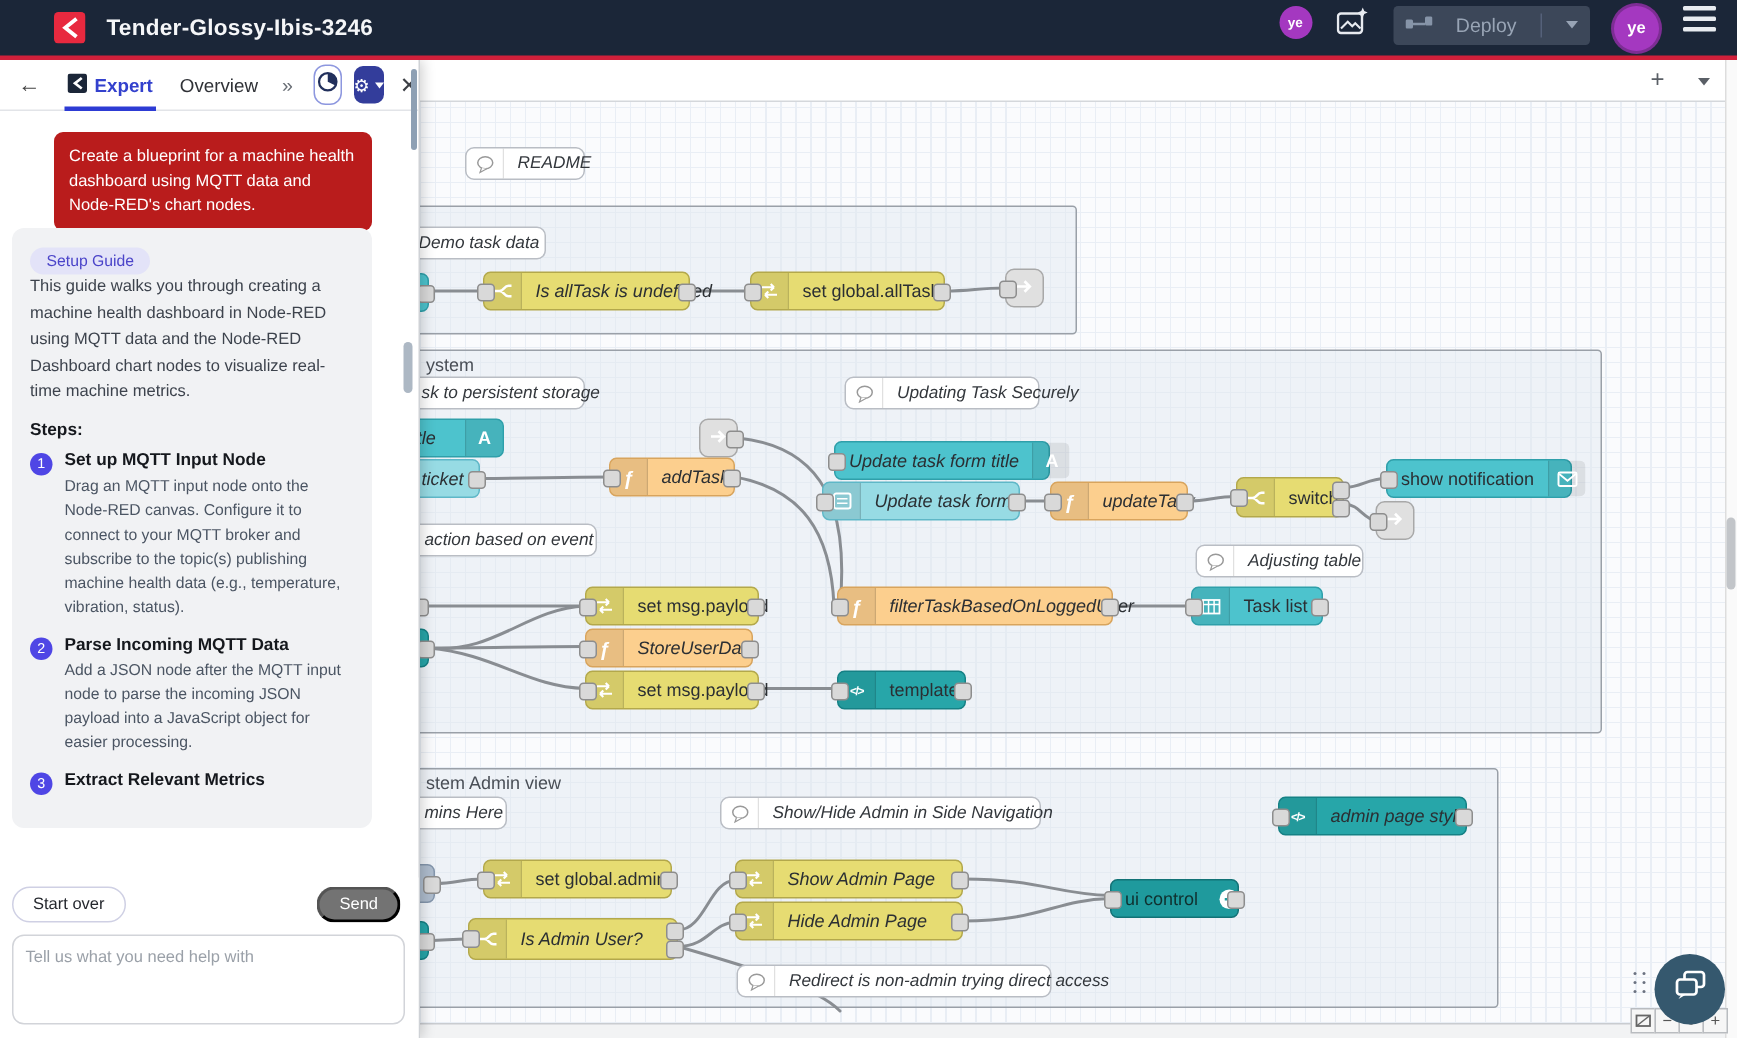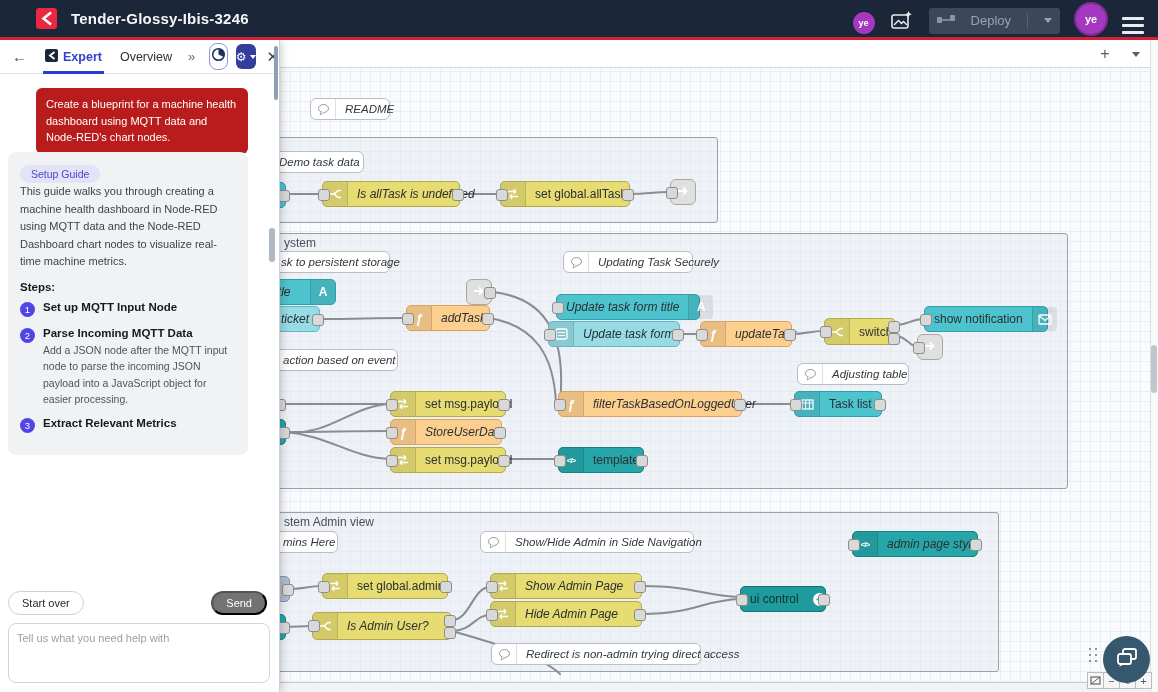--- a/index.html
+++ b/index.html
@@ -3,21 +3,21 @@
 <meta charset="utf-8">
 <style>
   html,body{margin:0;padding:0}
   body{width:1158px;height:692px;position:relative;overflow:hidden;
        font-family:"Liberation Sans",sans-serif;background:#fff;-webkit-font-smoothing:antialiased}
   
   .header{position:absolute;left:0;top:0;width:1158px;height:40px;background:#1b2638;
           border-bottom:3px solid #d1203b;box-sizing:border-box;display:flex;align-items:center;z-index:70}
   .logo{width:21px;height:21px;margin-left:36px;flex:0 0 auto}
   .htitle{color:#f5f6f8;font-size:15px;font-weight:bold;margin-left:14px;letter-spacing:.2px}
-  .hright{margin-left:auto;display:flex;align-items:flex-end;gap:16px;margin-right:14px}
+  .hright{margin-left:auto;display:flex;align-items:flex-start;gap:16px;margin-right:14px}
   .avatar{border-radius:50%;background:#a438c0;color:#fff;display:flex;align-items:center;justify-content:center;font-weight:bold}
   .avatar.small{width:22px;height:22px;font-size:9px}
   .avatar.big{width:30px;height:30px;font-size:11px;box-shadow:0 0 0 2px #7d2d94}
   .deploy{height:26px;background:#3c4759;border-radius:3px;display:flex;align-items:center;padding:0 8px;gap:16px;color:#98a4b5;font-size:13px}
   .deploy .sep{width:1px;height:16px;background:#55617a}
   .caret{width:0;height:0;border-left:4px solid transparent;border-right:4px solid transparent;border-top:5px solid #98a4b5}
   .burger{display:flex;flex-direction:column;gap:4px}
   .burger span{display:block;width:22px;height:3px;background:#e8ebf0;border-radius:1px}
 
   
@@ -482,20 +482,21 @@
   <div class="chatarea">
     <div class="usermsg">Create a blueprint for a machine health dashboard using MQTT data and Node-RED's chart nodes.</div>
     <div class="card">
       <span class="badge">Setup Guide</span>
       <div class="cintro">This guide walks you through creating a machine health dashboard in Node-RED using MQTT data and the Node-RED Dashboard chart nodes to visualize real-time machine metrics.</div>
       <div class="steps-label">Steps:</div>
       <div class="step">
         <span class="snum">1</span>
         <div>
             <div class="stitle">Set up MQTT Input Node</div>
+             <div class="sdesc">Drag an MQTT input node onto the Node-RED canvas. Configure it to connect to your MQTT broker and subscribe to the topic(s) publishing machine health data (e.g., temperature, vibration, status).</div>
           </div>
       </div>
       <div class="step">
         <span class="snum">2</span>
         <div>
             <div class="stitle">Parse Incoming MQTT Data</div>
              <div class="sdesc">Add a JSON node after the MQTT input node to parse the incoming JSON payload into a JavaScript object for easier processing.</div>
           </div>
       </div>
       <div class="step">

